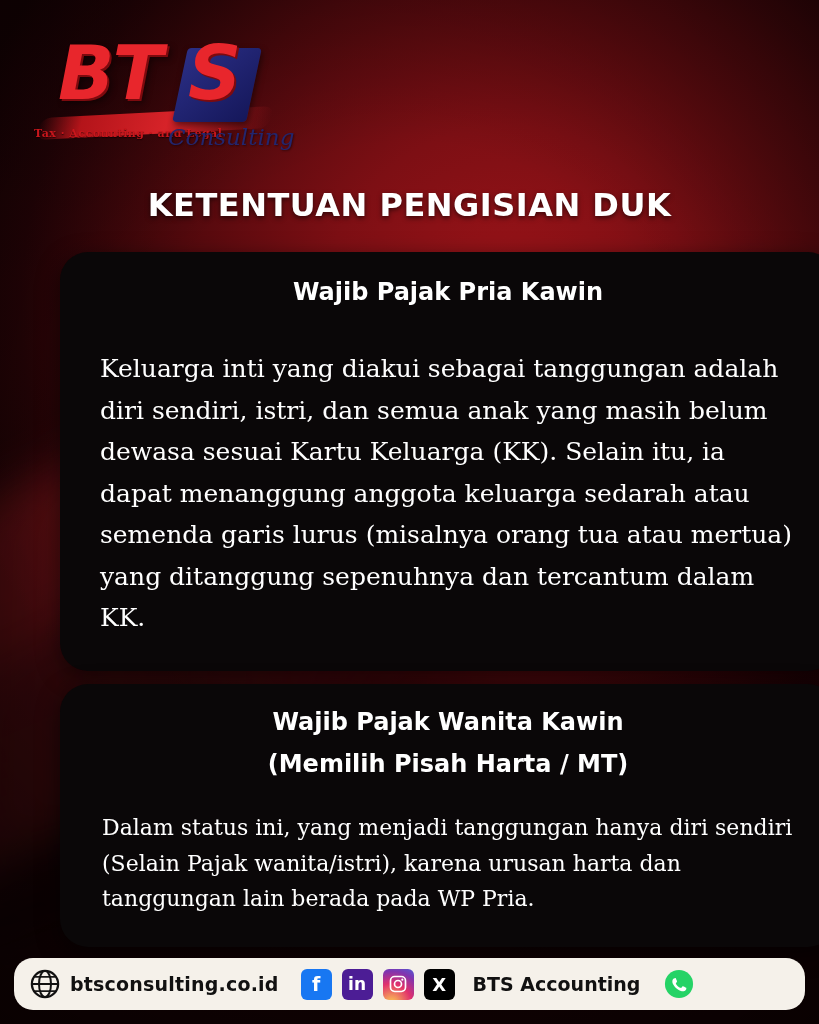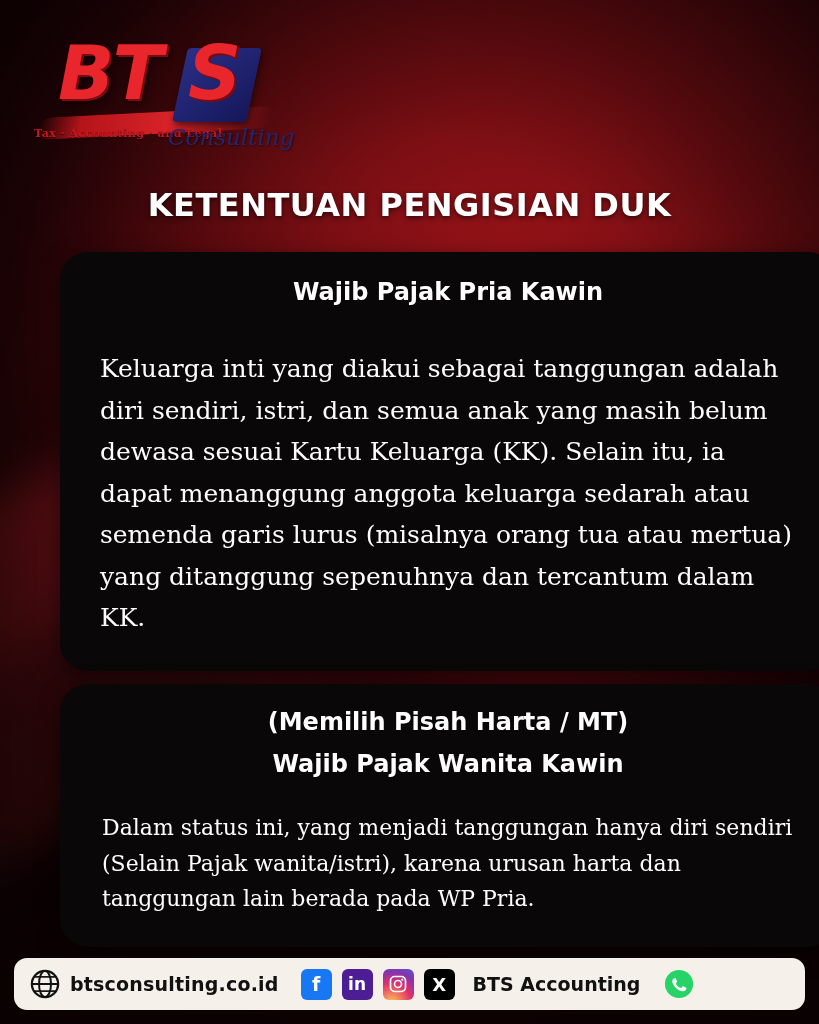--- a/index.html
+++ b/index.html
@@ -182,21 +182,21 @@
   .spacer-line-sm { height: 16px; }
 
   
   .footer {
     position: absolute;
     left: 14px;
     bottom: 14px;
     width: 791px;
     height: 52px;
     background: #f5f1ea;
-    border-radius: 13px;
+    border-radius: 19px;
     display: flex;
     align-items: center;
     padding: 0 16px;
     box-sizing: border-box;
     gap: 10px;
   }
   .footer-website {
     font-family: "DejaVu Sans", sans-serif;
     font-weight: bold;
     font-size: 19px;
@@ -260,22 +260,22 @@
 
   <div class="title">KETENTUAN PENGISIAN DUK</div>
 
   <div class="card card-1">
     <div class="card-heading">Wajib Pajak Pria Kawin</div>
     <div class="spacer-line"></div>
     <p class="card-body">Keluarga inti yang diakui sebagai tanggungan adalah diri sendiri, istri, dan semua anak yang masih belum dewasa sesuai Kartu Keluarga (KK). Selain itu, ia dapat menanggung anggota keluarga sedarah atau semenda garis lurus (misalnya orang tua atau mertua) yang ditanggung sepenuhnya dan tercantum dalam KK.</p>
   </div>
 
   <div class="card card-2">
+    <div class="card-heading">Wajib Pajak Wanita Kawin</div>
     <div class="card-heading">(Memilih Pisah Harta / MT)</div>
-    <div class="card-heading">Wajib Pajak Wanita Kawin</div>
     <div class="spacer-line-sm"></div>
     <p class="card-body">Dalam status ini, yang menjadi tanggungan hanya diri sendiri (Selain Pajak wanita/istri), karena urusan harta dan tanggungan lain berada pada WP Pria.</p>
   </div>
 
   <div class="footer">
     <span class="globe">
       <svg viewBox="0 0 32 32" width="30" height="30" aria-hidden="true">
         <circle cx="16" cy="16" r="14" fill="none" stroke="#111" stroke-width="2.4"></circle>
         <ellipse cx="16" cy="16" rx="6.4" ry="14" fill="none" stroke="#111" stroke-width="2.1"></ellipse>
         <line x1="2" y1="16" x2="30" y2="16" stroke="#111" stroke-width="2.1"></line>

